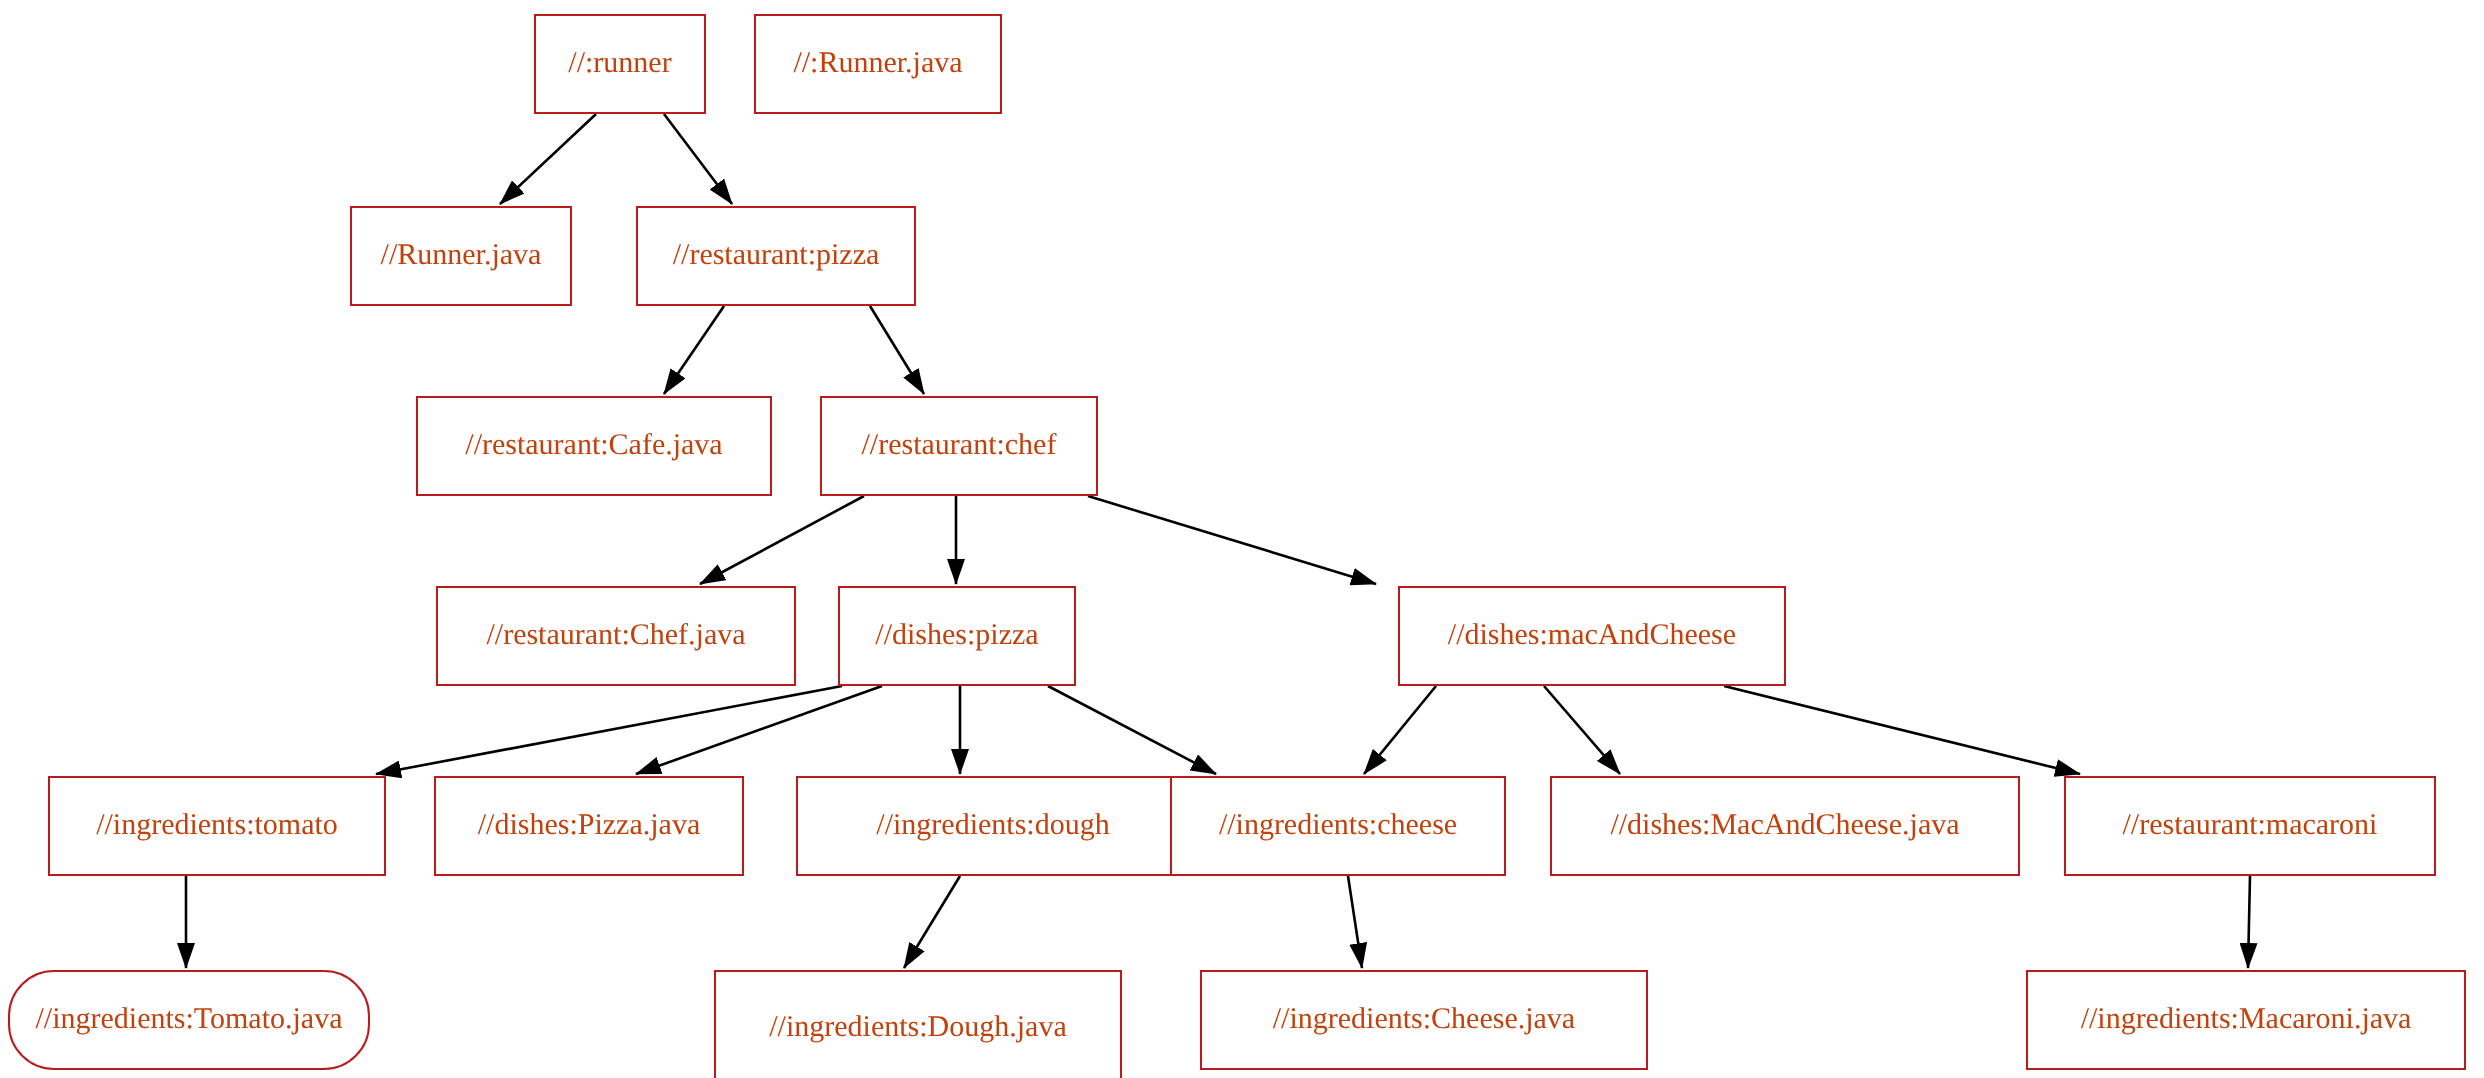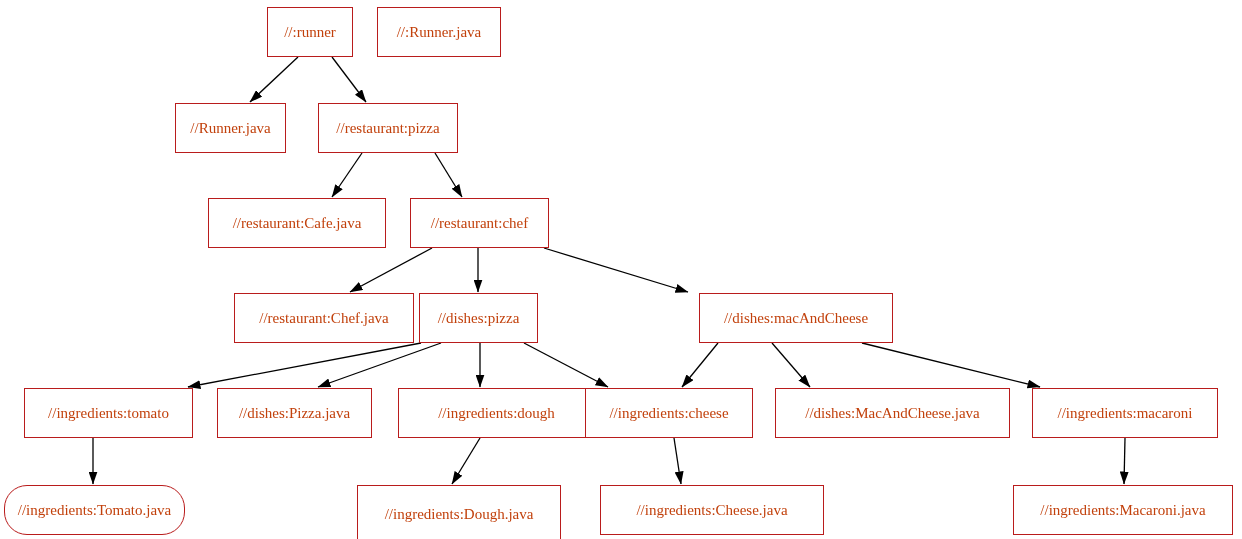--- a/index.html
+++ b/index.html
@@ -67,27 +67,27 @@
         <line x1="1125" y1="438" x2="1124" y2="484" stroke="#000000" stroke-width="1.3" marker-end="url(#arrowhead)"></line>
       </g>
   </svg>
   <div id="nodes-layer">
       <div class="node" style="left: 267px; top: 7px; width: 86px; height: 50px;">//:runner</div>
       <div class="node" style="left: 377px; top: 7px; width: 124px; height: 50px;">//:Runner.java</div>
       <div class="node" style="left: 175px; top: 103px; width: 111px; height: 50px;">//Runner.java</div>
       <div class="node" style="left: 318px; top: 103px; width: 140px; height: 50px;">//restaurant:pizza</div>
       <div class="node" style="left: 208px; top: 198px; width: 178px; height: 50px;">//restaurant:Cafe.java</div>
       <div class="node" style="left: 410px; top: 198px; width: 139px; height: 50px;">//restaurant:chef</div>
-      <div class="node" style="left: 234px; top: 293px; width: 180px; height: 50px;">//restaurant:Chef.java</div>
+      <div class="node" style="left: 218px; top: 293px; width: 180px; height: 50px;">//restaurant:Chef.java</div>
       <div class="node" style="left: 419px; top: 293px; width: 119px; height: 50px;">//dishes:pizza</div>
       <div class="node" style="left: 683px; top: 293px; width: 194px; height: 50px; margin-left: 16px;">//dishes:macAndCheese</div>
       <div class="node" style="left: 24px; top: 388px; width: 169px; height: 50px;">//ingredients:tomato</div>
       <div class="node" style="left: 217px; top: 388px; width: 155px; height: 50px;">//dishes:Pizza.java</div>
       <div class="node" style="left: 398px; top: 388px; width: 197px; height: 50px;">//ingredients:dough</div>
       <div class="node" style="left: 585px; top: 388px; width: 168px; height: 50px;">//ingredients:cheese</div>
       <div class="node" style="left: 775px; top: 388px; width: 235px; height: 50px;">//dishes:MacAndCheese.java</div>
-      <div class="node" style="left: 1032px; top: 388px; width: 186px; height: 50px;">//ingredients:macaroni</div>
+      <div class="node" style="left: 1032px; top: 388px; width: 186px; height: 50px;">//restaurant:macaroni</div>
       <div class="node" style="left: 4px; top: 485px; width: 181px; height: 50px; border-radius: 23px;">//ingredients:Tomato.java</div>
       <div class="node" style="left: 357px; top: 485px; width: 204px; height: 58px;">//ingredients:Dough.java</div>
       <div class="node" style="left: 600px; top: 485px; width: 224px; height: 50px;">//ingredients:Cheese.java</div>
       <div class="node" style="left: 1013px; top: 485px; width: 220px; height: 50px;">//ingredients:Macaroni.java</div>
     </div>
 </div>
 
 </body></html>

